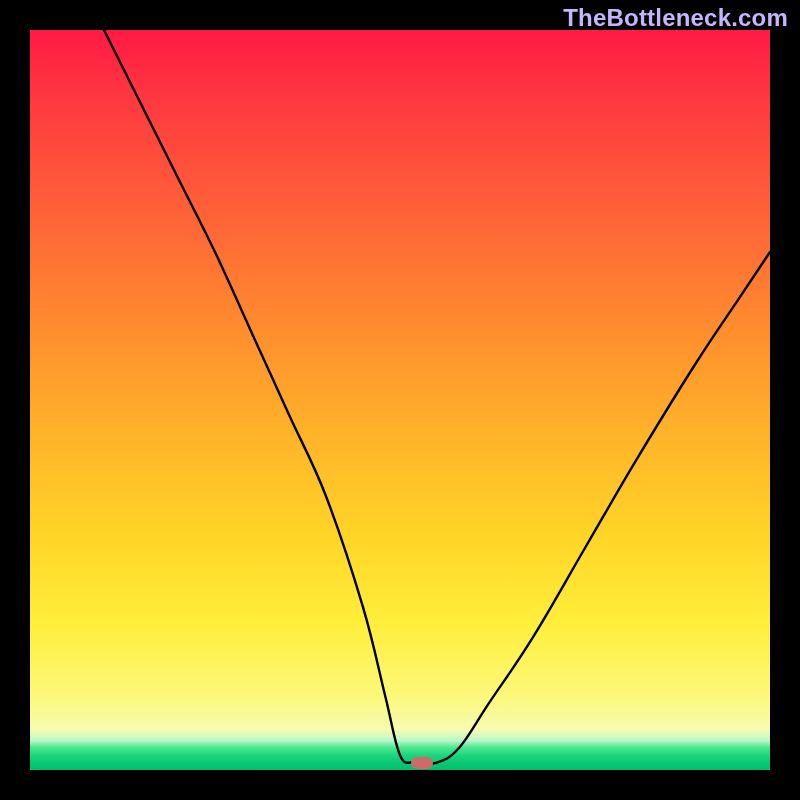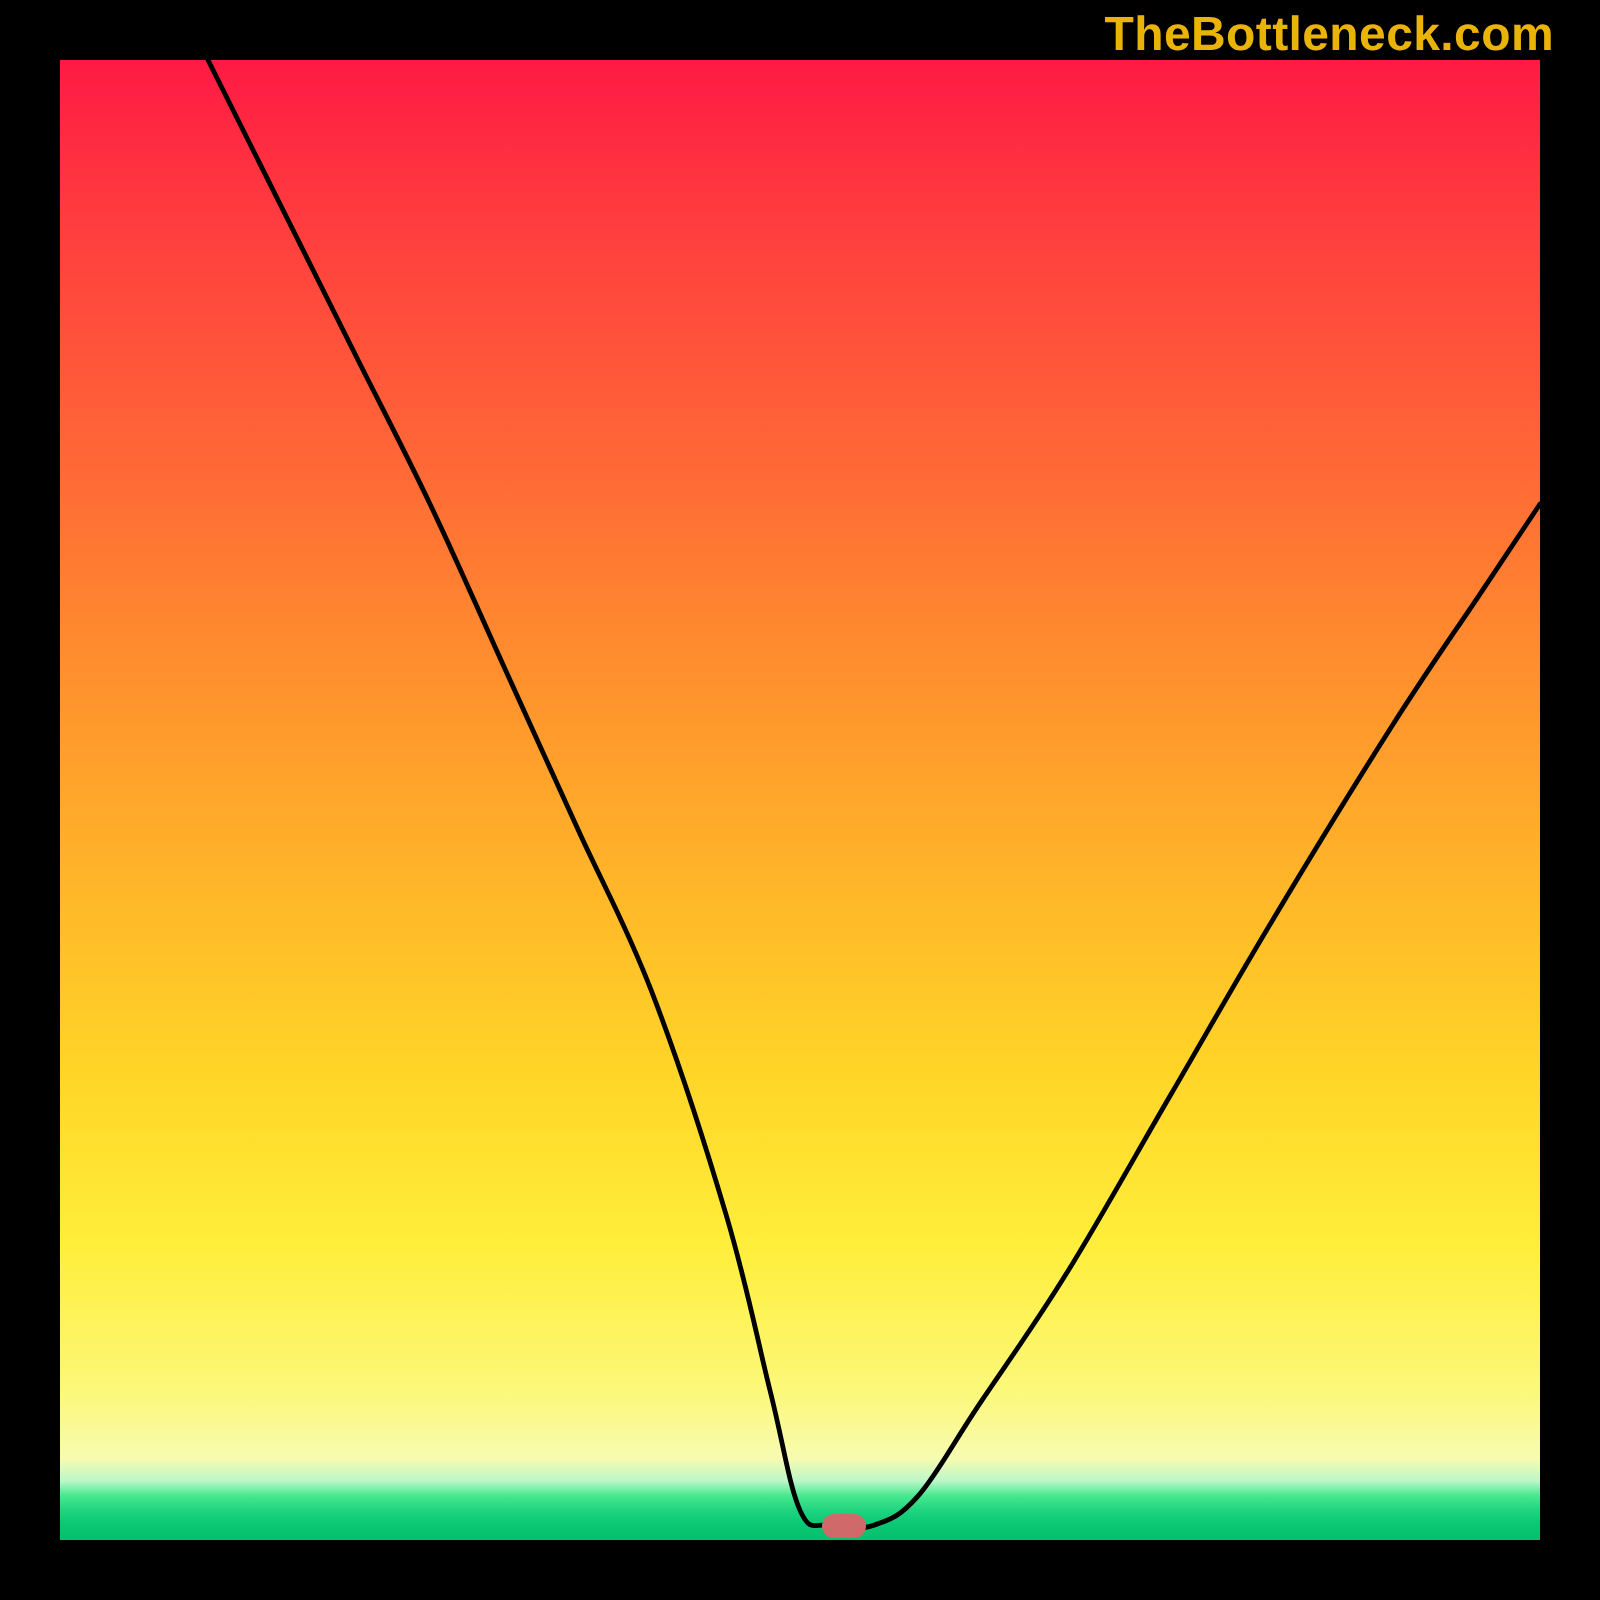--- a/index.html
+++ b/index.html
@@ -13,22 +13,22 @@
   }
   .frame {
     position: relative;
     width: 800px;
     height: 800px;
     background: #000;
   }
   .watermark {
     position: absolute;
     top: 4px;
-    right: 23px;
-    color: #eab308;
+    right: 12px;
+    color: #c4b5fd;
     font-size: 24px;
     font-weight: 600;
     letter-spacing: 0.2px;
     z-index: 10;
     user-select: none;
     text-align: center;
   }
   .plot-area {
     position: absolute;
     left: 30px;

